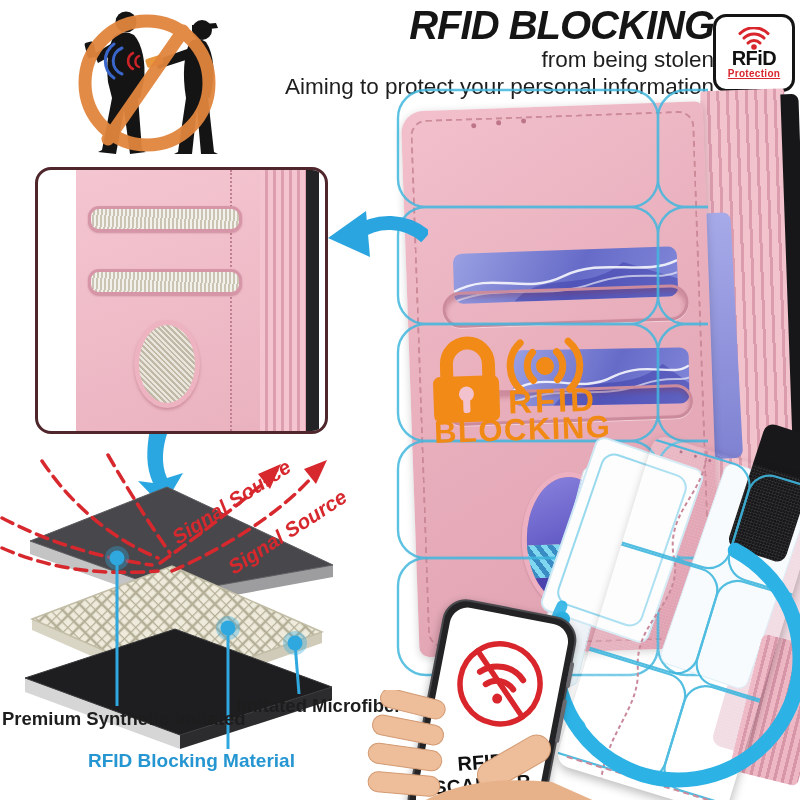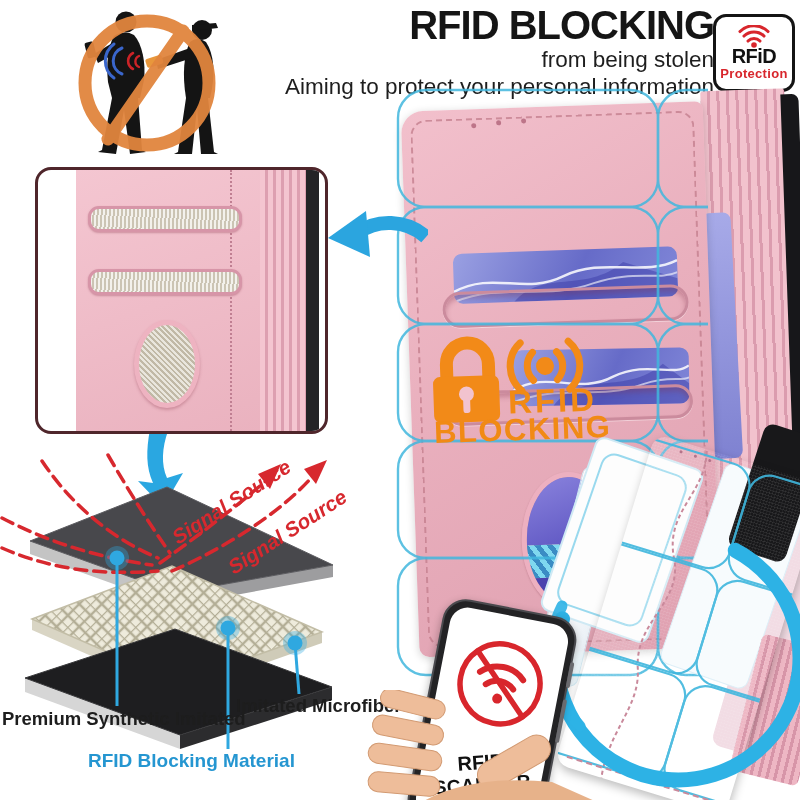--- a/index.html
+++ b/index.html
@@ -3,27 +3,27 @@
 <meta charset="utf-8">
 <style>
   html,body{margin:0;padding:0;background:#fff;}
   #canvas{position:relative;width:800px;height:800px;background:#fff;overflow:hidden;
           font-family:"Liberation Sans",sans-serif;color:#1a1a1a;}
   .abs{position:absolute;}
   svg{display:block;}
 
   
   .header-text{top:4px;right:86px;width:500px;text-align:right;z-index:8;}
-  .main-title{font-size:40px;font-weight:800;letter-spacing:-1px;color:#151515;line-height:1.05;}
+  .main-title{font-size:40px;font-weight:800;letter-spacing:-1px;color:#151515;line-height:1.05;font-style:italic;}
   .sub-line{font-size:22.5px;font-weight:500;color:#1e1e1e;line-height:1.22;}
 
   .rfid-badge{top:14px;right:5px;width:76px;height:72px;border:3.5px solid #141414;border-radius:13px;
      background:#fff;display:flex;flex-direction:column;align-items:center;justify-content:center;z-index:9;}
   .badge-brand{font-size:20px;font-weight:800;color:#111;line-height:.85;letter-spacing:-.5px;}
-  .badge-caption{font-size:13px;font-weight:700;color:#d8262c;letter-spacing:.3px;margin-top:1px;}
+  .badge-caption{font-size:10px;font-weight:700;color:#d8262c;letter-spacing:.3px;margin-top:1px;text-decoration:underline;}
 
   
   .open-case{top:92px;left:392px;width:410px;height:590px;transform:rotate(-2deg);transform-origin:0 0;z-index:10;}
   .spine{left:308px;top:10px;width:84px;height:470px;border-radius:3px;
      background:repeating-linear-gradient(90deg,#f2c2cd 0 6.5px,#db9cae 6.5px 9.5px);}
   .phone-sliver{left:388px;top:16px;width:18px;height:448px;background:#17171a;border-radius:0 7px 7px 0;}
   .tucked-card{left:306px;top:132px;width:30px;height:246px;border-radius:8px;transform:rotate(-1deg);
      background:linear-gradient(180deg,#a7aae8,#7f82d1);}
   .case-panel{left:8px;top:20px;width:302px;height:546px;border-radius:22px 8px 10px 10px;
      background:linear-gradient(150deg,#f2c0cc 0%,#e9afbd 45%,#dfa0b0 100%);

